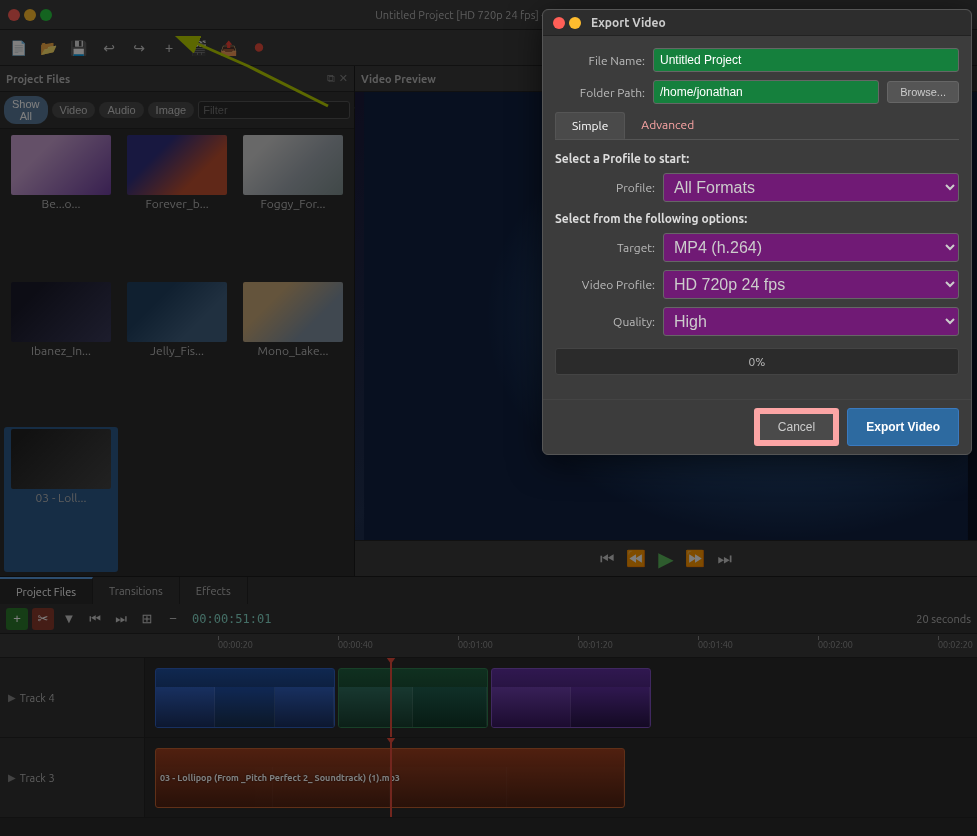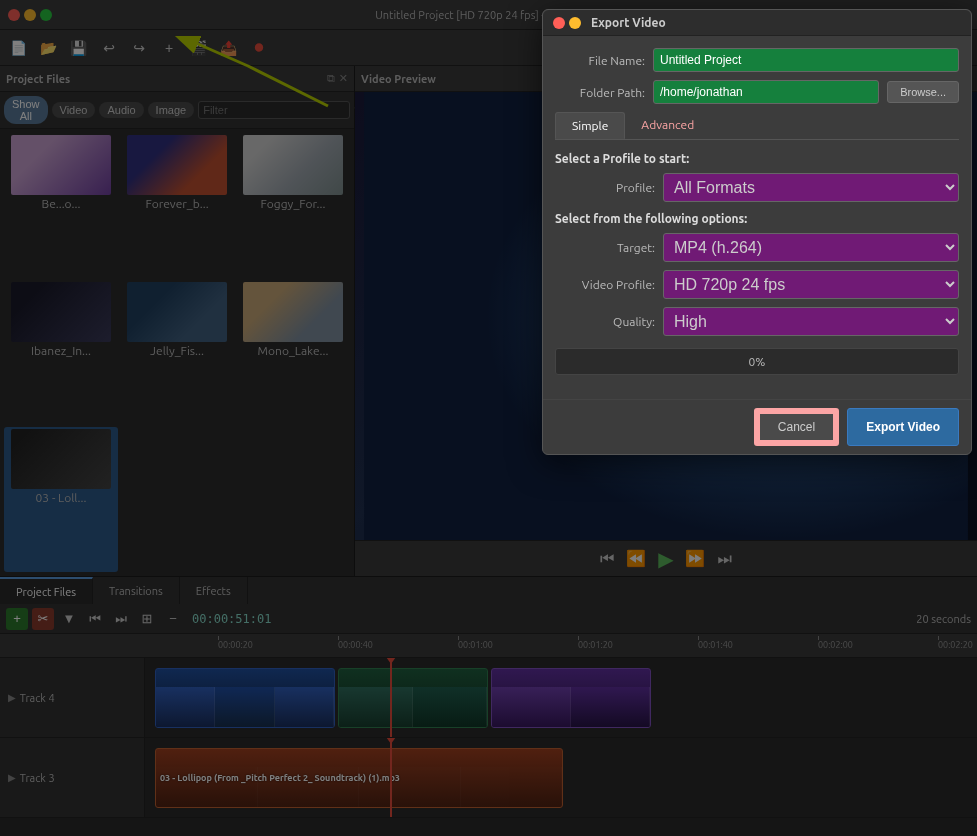--- a/index.html
+++ b/index.html
@@ -347,21 +347,21 @@
     .clip-berries {
       background: linear-gradient(180deg, #6030a0 0%, #301850 100%);
       border: 1px solid #8050c0;
       left: 346px;
       width: 160px;
     }
     .clip-lollipop {
       background: linear-gradient(180deg, #a04020 0%, #502010 100%);
       border: 1px solid #c06030;
       left: 10px;
-      width: 408px;
+      width: 470px;
     }
 
     
     .playhead {
       position: absolute;
       top: 0;
       left: 390px;
       width: 2px;
       height: 100%;
       background: #e74c3c;

